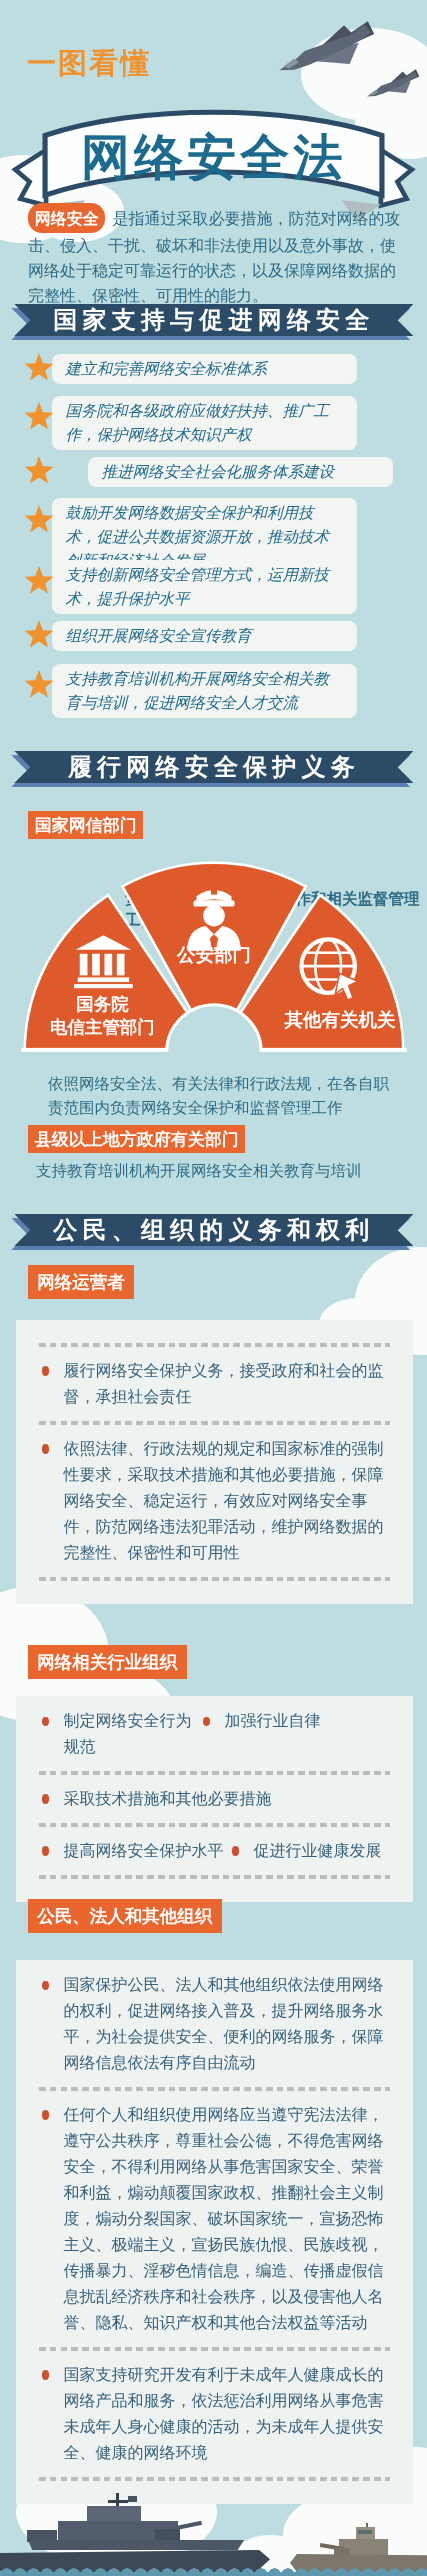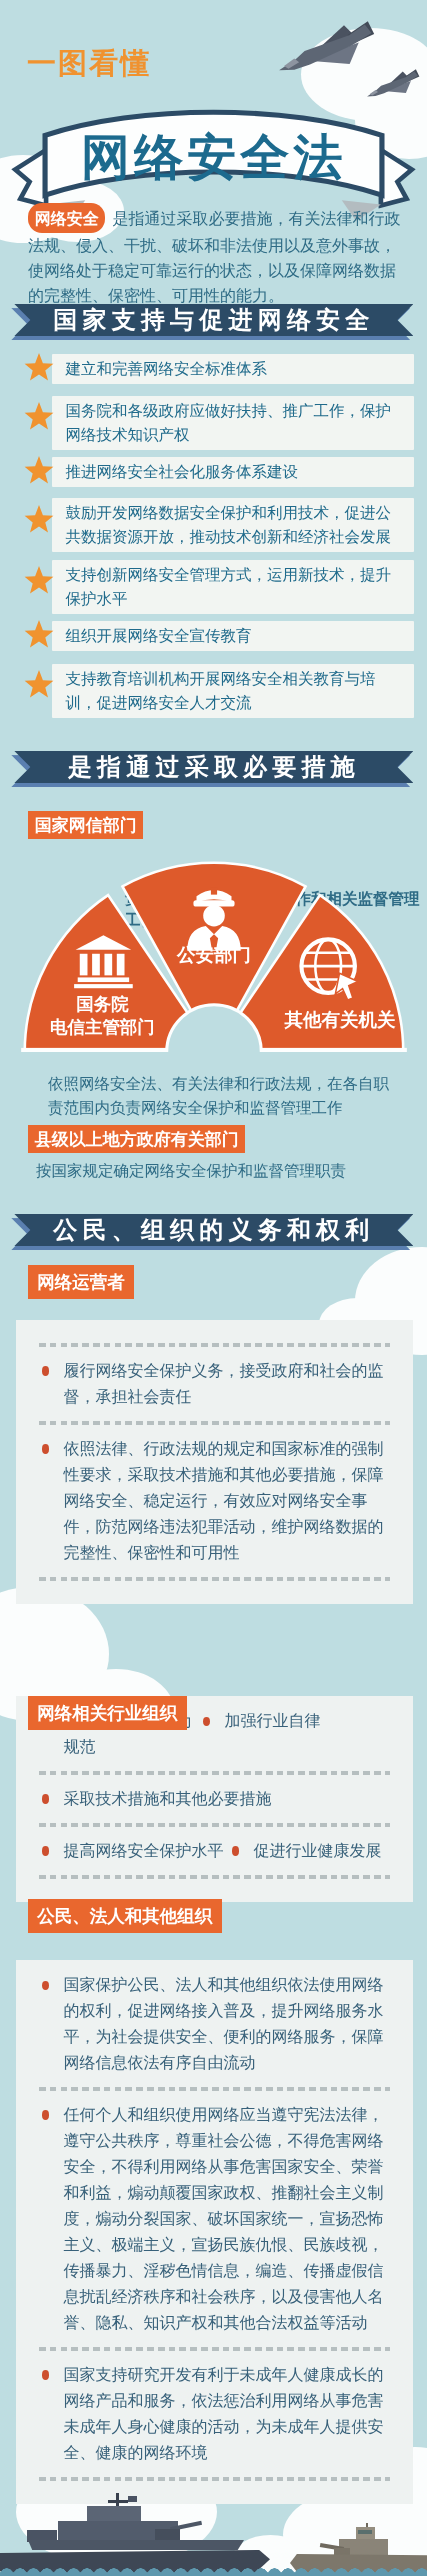--- a/index.html
+++ b/index.html
@@ -21,22 +21,22 @@
 
   
   .banner{position:absolute;left:14.4px;width:399px;height:32px;z-index:2;}
   .banner .under,.banner .main{position:absolute;inset:0;clip-path:polygon(0 0,100% 0,96% 50%,100% 100%,0 100%,4% 50%);}
   .banner .under{background:#5a7fb0;transform:translate(-3.1px,4.1px);}
   .banner .main{background:#2c4b66;color:#fff;font-weight:bold;font-size:24px;letter-spacing:5.2px;text-align:center;line-height:32px;}
 
   
   .star{position:absolute;left:24px;width:30px;height:30px;background:#f0932f;z-index:3;
         clip-path:polygon(50% 0%,63% 34%,98% 36%,71% 58%,80% 92%,50% 72%,20% 92%,29% 58%,2% 36%,37% 34%);}
-  .star-card{position:absolute;left:52px;width:362px;box-sizing:border-box;background:#f2f5f2;border-radius:1px;
-             padding:3.1px 13.4px;font-size:15.5px;line-height:24px;color:#1f6a8b;z-index:2;}
+  .star-card{position:absolute;left:52px;width:305px;box-sizing:border-box;background:#f2f5f2;border-radius:8px;
+             padding:3.1px 13.4px;font-size:15.5px;line-height:24px;color:#1f6a8b;z-index:2;font-style:italic;}
 
   
   .cac-badge{position:absolute;left:28px;top:811px;font-size:17px;z-index:2;}
   .cac-text{position:absolute;left:125px;top:865px;font-size:15.5px;color:#2e6b85;font-weight:bold;z-index:2;margin-top:24px;}
   .wheel{position:absolute;left:20.6px;top:854px;width:386px;height:198px;z-index:2;}
   .wheel text{font-weight:bold;fill:#ffffff;}
   .wheel-note{position:absolute;left:48px;top:1072px;width:341px;font-size:15.5px;line-height:24px;color:#2e6b85;z-index:2;}
   .local-badge{position:absolute;left:28px;top:1125px;font-size:17px;z-index:2;}
   .local-text{position:absolute;left:36px;top:1161px;font-size:15.5px;color:#2e6b85;z-index:2;}
 
@@ -101,51 +101,51 @@
     <svg viewBox="0 0 794 260" width="409" height="134">
       <polygon points="72,120 12,158 40,182 22,215 72,228" fill="#fdfefe" stroke="#2c4b66" stroke-width="9"></polygon>
       <polygon points="722,120 782,158 754,182 772,215 722,228" fill="#fdfefe" stroke="#2c4b66" stroke-width="9"></polygon>
       <polygon points="72,226 120,258 148,218" fill="#b3bcc0"></polygon>
       <polygon points="722,226 674,258 646,218" fill="#b3bcc0"></polygon>
       <path d="M70,92 C250,32 544,32 724,92 L724,208 C544,148 250,148 70,208 Z" fill="#fdfefe" stroke="#2c4b66" stroke-width="10"></path>
     </svg>
     <div class="ribbon-title">网络安全法</div>
   </div>
 
-  <p class="definition"><span class="badge">网络安全</span><span>是指通过采取必要措施，有关法律和行政法规、侵入、干扰、破坏和非法使用以及意外事故，使网络处于稳定可靠运行的状态，以及保障网络数据的完整性、保密性、可用性的能力。</span></p>
+  <p class="definition"><span class="badge">网络安全</span><span>是指通过采取必要措施，防范对网络的攻击、侵入、干扰、破坏和非法使用以及意外事故，使网络处于稳定可靠运行的状态，以及保障网络数据的完整性、保密性、可用性的能力。</span></p>
 
   <div class="banner" style="top:304px;">
     <div class="under"></div>
     <div class="main">国家支持与促进网络安全</div>
   </div>
 
   <div class="star" style="top:353px;"></div>
   <div class="star-card" style="top:354px;">建立和完善网络安全标准体系</div>
 
   <div class="star" style="top:402px;"></div>
   <div class="star-card" style="top:396px;">国务院和各级政府应做好扶持、推广工作，保护网络技术知识产权</div>
 
   <div class="star" style="top:456px;"></div>
-  <div class="star-card" style="top:457px;">推进网络安全社会化服务体系建设</div>
+  <div class="star-card" style="top:457px;margin-left:36px;">推进网络安全社会化服务体系建设</div>
 
   <div class="star" style="top:505px;"></div>
   <div class="star-card" style="top:498px;">鼓励开发网络数据安全保护和利用技术，促进公共数据资源开放，推动技术创新和经济社会发展</div>
 
   <div class="star" style="top:566px;"></div>
   <div class="star-card" style="top:560px;">支持创新网络安全管理方式，运用新技术，提升保护水平</div>
 
   <div class="star" style="top:620px;"></div>
   <div class="star-card" style="top:621px;">组织开展网络安全宣传教育</div>
 
   <div class="star" style="top:670px;"></div>
   <div class="star-card" style="top:664px;">支持教育培训机构开展网络安全相关教育与培训，促进网络安全人才交流</div>
 
   <div class="banner" style="top:751px;">
     <div class="under"></div>
-    <div class="main">是指通过采取必要措施</div>
+    <div class="main">履行网络安全保护义务</div>
   </div>
 
   <div class="badge cac-badge">国家网信部门</div>
   <div class="cac-text">负责统筹协调网络安全工作和相关监督管理工作</div>
 
   <svg class="wheel" viewBox="0 0 750 385">
     <path d="M375,385 L7,385 A368,368 0 0 1 169,80 Z" fill="#de5a2b" stroke="#fdfefe" stroke-width="5"></path>
     <path d="M375,385 L197,63 A368,368 0 0 1 553,63 Z" fill="#de5a2b" stroke="#fdfefe" stroke-width="5"></path>
     <path d="M375,385 L581,80 A368,368 0 0 1 743,385 Z" fill="#de5a2b" stroke="#fdfefe" stroke-width="5"></path>
     <rect x="0" y="377" width="750" height="8" fill="#fdfefe"></rect>
@@ -180,37 +180,37 @@
       <line x1="-45" y1="-26" x2="45" y2="-26" stroke-width="5"></line>
       <line x1="-45" y1="26" x2="45" y2="26" stroke-width="5"></line>
       <polygon points="22,14 58,30 40,38 48,62 38,66 28,44 14,54" fill="#ffffff" stroke="#de5a2b" stroke-width="3"></polygon>
     </g>
     <text x="620" y="334" font-size="36" text-anchor="middle">其他有关机关</text>
   </svg>
 
   <div class="wheel-note">依照网络安全法、有关法律和行政法规，在各自职责范围内负责网络安全保护和监督管理工作</div>
 
   <div class="badge local-badge">县级以上地方政府有关部门</div>
-  <div class="local-text">按国家规定确定网络安全保护和监督管理职责</div>
+  <div class="local-text">支持教育培训机构开展网络安全相关教育与培训</div>
 
   <div class="banner" style="top:1214px;">
     <div class="under"></div>
     <div class="main">公民、组织的义务和权利</div>
   </div>
 
   <div class="badge group-badge" style="top:1265px;">网络运营者</div>
   <div class="panel" style="top:1320px;">
     <div class="dash-divider"></div>
     <div class="bullet-item">履行网络安全保护义务，接受政府和社会的监督，承担社会责任</div>
     <div class="dash-divider"></div>
     <div class="bullet-item">依照法律、行政法规的规定和国家标准的强制性要求，采取技术措施和其他必要措施，保障网络安全、稳定运行，有效应对网络安全事件，防范网络违法犯罪活动，维护网络数据的完整性、保密性和可用性</div>
     <div class="dash-divider"></div>
   </div>
 
-  <div class="badge group-badge" style="top:1696px;">网络相关行业组织</div>
+  <div class="badge group-badge" style="top:1645px;">网络相关行业组织</div>
   <div class="panel" style="top:1696px;">
     <div class="cols">
       <div class="bullet-item col-r">制定网络安全行为规范</div>
       <div class="bullet-item col-l">加强行业自律</div>
     </div>
     <div class="dash-divider"></div>
     <div class="bullet-item">采取技术措施和其他必要措施</div>
     <div class="dash-divider"></div>
     <div class="cols">
       <div class="bullet-item col-l">提高网络安全保护水平</div>

